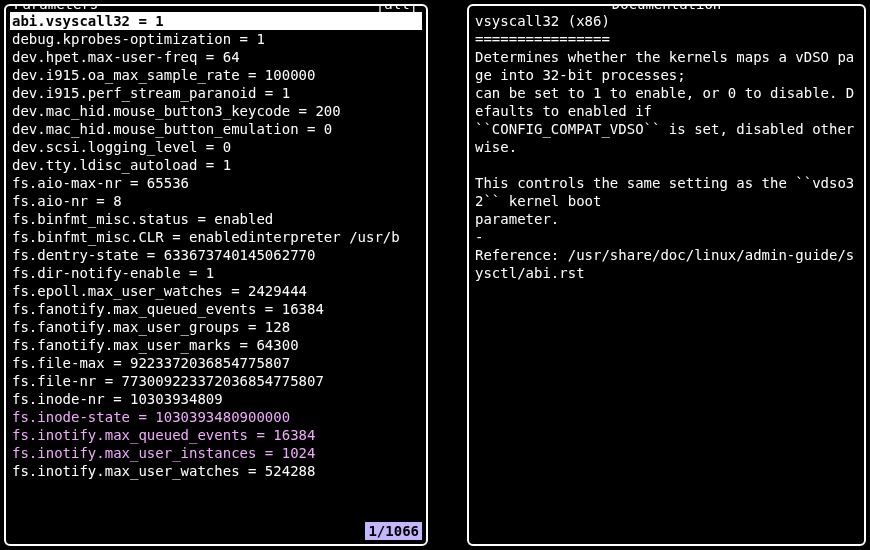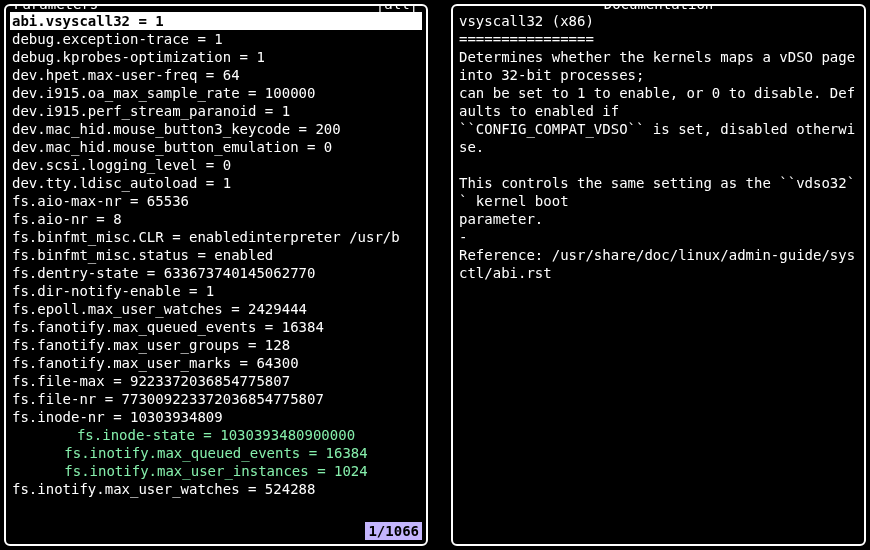--- a/index.html
+++ b/index.html
@@ -9,21 +9,21 @@
     font-family: "Menlo", "Consolas", "DejaVu Sans Mono", monospace;
     font-size: 14px;
     line-height: 18px;
     color: #fff;
     overflow: hidden;
   }
   .root {
     display: flex;
     width: 870px; height: 550px;
     padding: 4px;
-    gap: 8px;
+    gap: 24px;
   }
   .panel {
     border: 2px solid #fff;
     border-radius: 6px;
     position: relative;
     overflow: hidden;
   }
   .panel.left { flex: 0 0 424px; }
   .panel.right { flex: 1; margin-left: 15px; }
   .panel-title {
@@ -52,21 +52,21 @@
     overflow: hidden;
     text-overflow: clip;
     height: 18px;
     padding: 0 2px;
   }
   .param-row.selected {
     background: #fff;
     color: #000;
     font-weight: bold;
   }
-  .param-row.dim { color: #86efac; text-align: center; }
+  .param-row.dim { color: #f0abfc; }
   .doc-line {
     white-space: pre-wrap;
     word-break: break-all;
     padding: 0 2px;
   }
   .counter {
     position: absolute;
     right: 4px; bottom: 4px;
     background: #c4b5fd;
     color: #000;
@@ -77,33 +77,32 @@
 </head>
 <body>
 
 <div class="root">
 
   <div class="panel left">
     <div class="panel-title">Parameters</div>
     <div class="filter-tag">|all|</div>
     <div class="panel-body" id="param-body">
         <div class="param-row selected">abi.vsyscall32 = 1</div>
-        <div class="param-row">debug.exception-trace = 1</div>
         <div class="param-row">debug.kprobes-optimization = 1</div>
         <div class="param-row">dev.hpet.max-user-freq = 64</div>
         <div class="param-row">dev.i915.oa_max_sample_rate = 100000</div>
         <div class="param-row">dev.i915.perf_stream_paranoid = 1</div>
         <div class="param-row">dev.mac_hid.mouse_button3_keycode = 200</div>
         <div class="param-row">dev.mac_hid.mouse_button_emulation = 0</div>
         <div class="param-row">dev.scsi.logging_level = 0</div>
         <div class="param-row">dev.tty.ldisc_autoload = 1</div>
         <div class="param-row">fs.aio-max-nr = 65536</div>
         <div class="param-row">fs.aio-nr = 8</div>
+        <div class="param-row">fs.binfmt_misc.status = enabled</div>
         <div class="param-row">fs.binfmt_misc.CLR = enabledinterpreter /usr/b</div>
-        <div class="param-row">fs.binfmt_misc.status = enabled</div>
         <div class="param-row">fs.dentry-state = 633673740145062770</div>
         <div class="param-row">fs.dir-notify-enable = 1</div>
         <div class="param-row">fs.epoll.max_user_watches = 2429444</div>
         <div class="param-row">fs.fanotify.max_queued_events = 16384</div>
         <div class="param-row">fs.fanotify.max_user_groups = 128</div>
         <div class="param-row">fs.fanotify.max_user_marks = 64300</div>
         <div class="param-row">fs.file-max = 9223372036854775807</div>
         <div class="param-row">fs.file-nr = 77300922337203685477580​7</div>
         <div class="param-row">fs.inode-nr = 10303934809</div>
         <div class="param-row dim">fs.inode-state = 1030393480900000</div>

